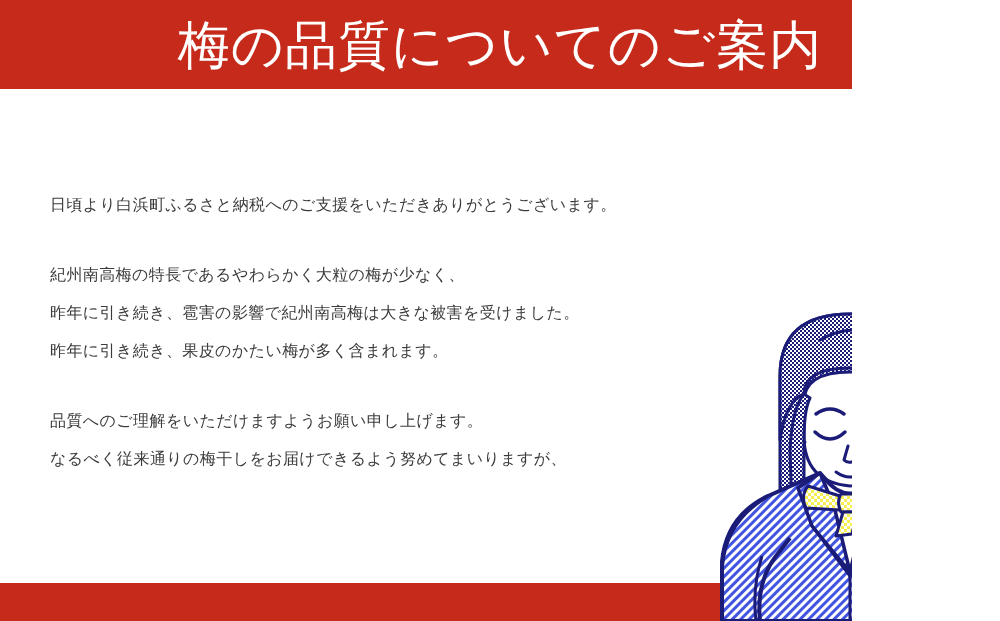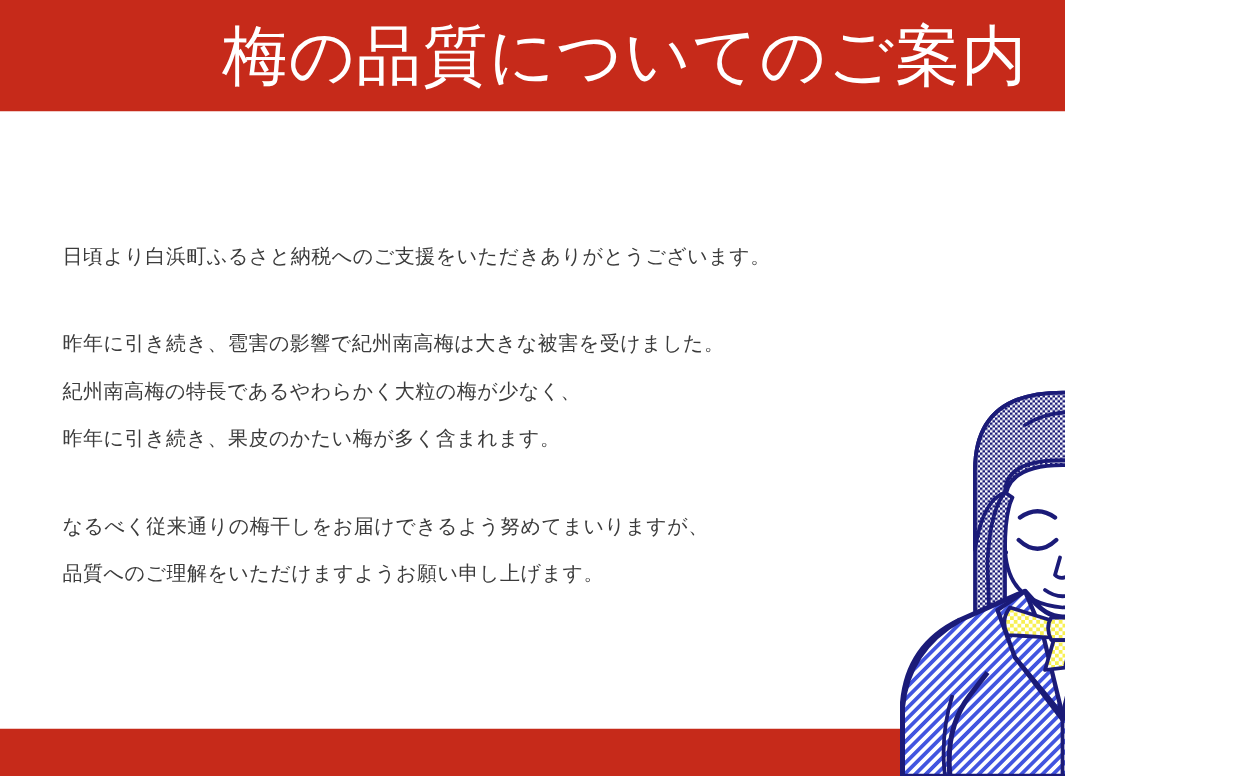--- a/index.html
+++ b/index.html
@@ -94,30 +94,30 @@
 
   <div class="body-copy">
 
     <div class="para">
       <div class="line">日頃より白浜町ふるさと納税へのご支援をいただきありがとうございます。</div>
     </div>
 
     <div class="para-gap"></div>
 
     <div class="para">
+      <div class="line">紀州南高梅の特長であるやわらかく大粒の梅が少なく、</div>
       <div class="line">昨年に引き続き、雹害の影響で紀州南高梅は大きな被害を受けました。</div>
-      <div class="line">紀州南高梅の特長であるやわらかく大粒の梅が少なく、</div>
       <div class="line">昨年に引き続き、果皮のかたい梅が多く含まれます。</div>
     </div>
 
     <div class="para-gap"></div>
 
     <div class="para">
+      <div class="line">品質へのご理解をいただけますようお願い申し上げます。</div>
       <div class="line">なるべく従来通りの梅干しをお届けできるよう努めてまいりますが、</div>
-      <div class="line">品質へのご理解をいただけますようお願い申し上げます。</div>
     </div>
 
   </div>
 
   <div class="bottom-bar"></div>
 
   <div class="illustration">
     <svg width="300" height="311" viewBox="0 0 300 311" xmlns="http://www.w3.org/2000/svg">
       <defs>
 

